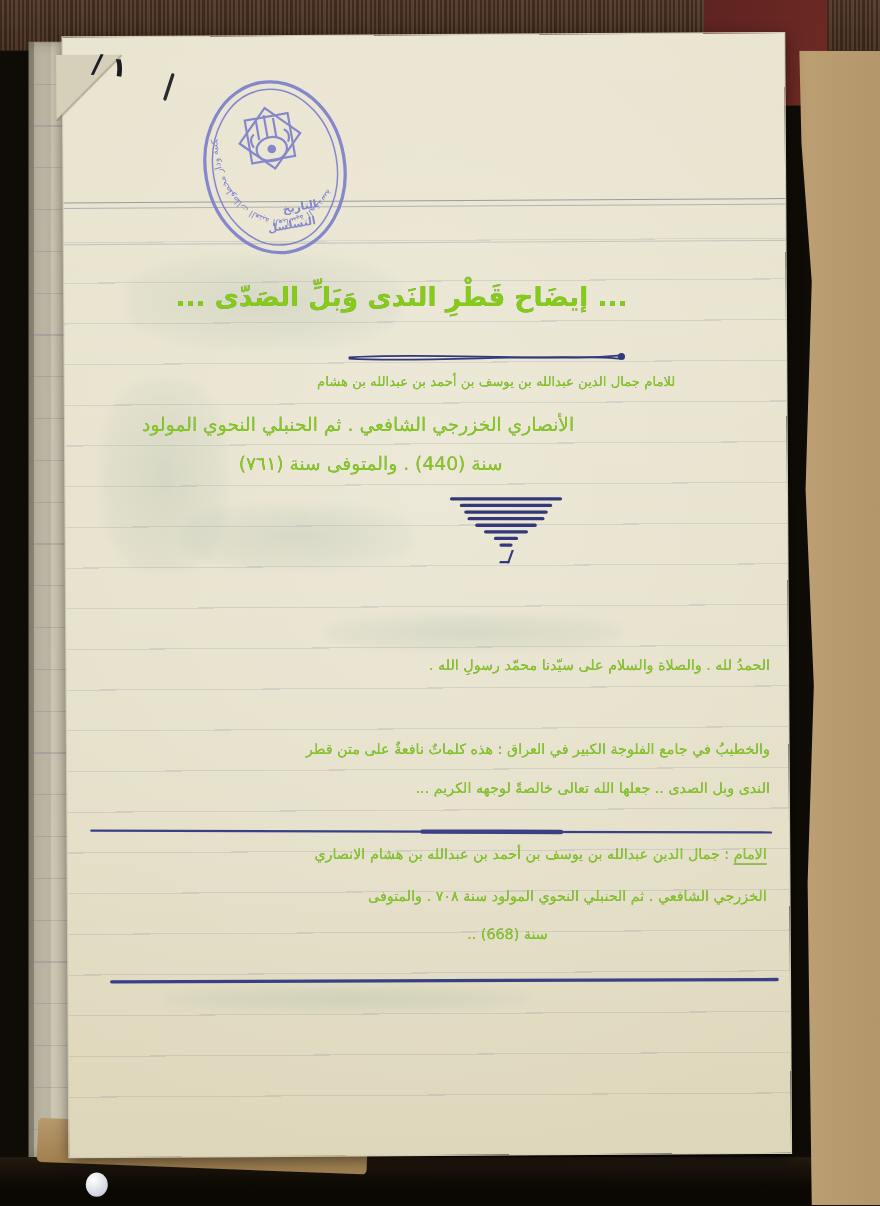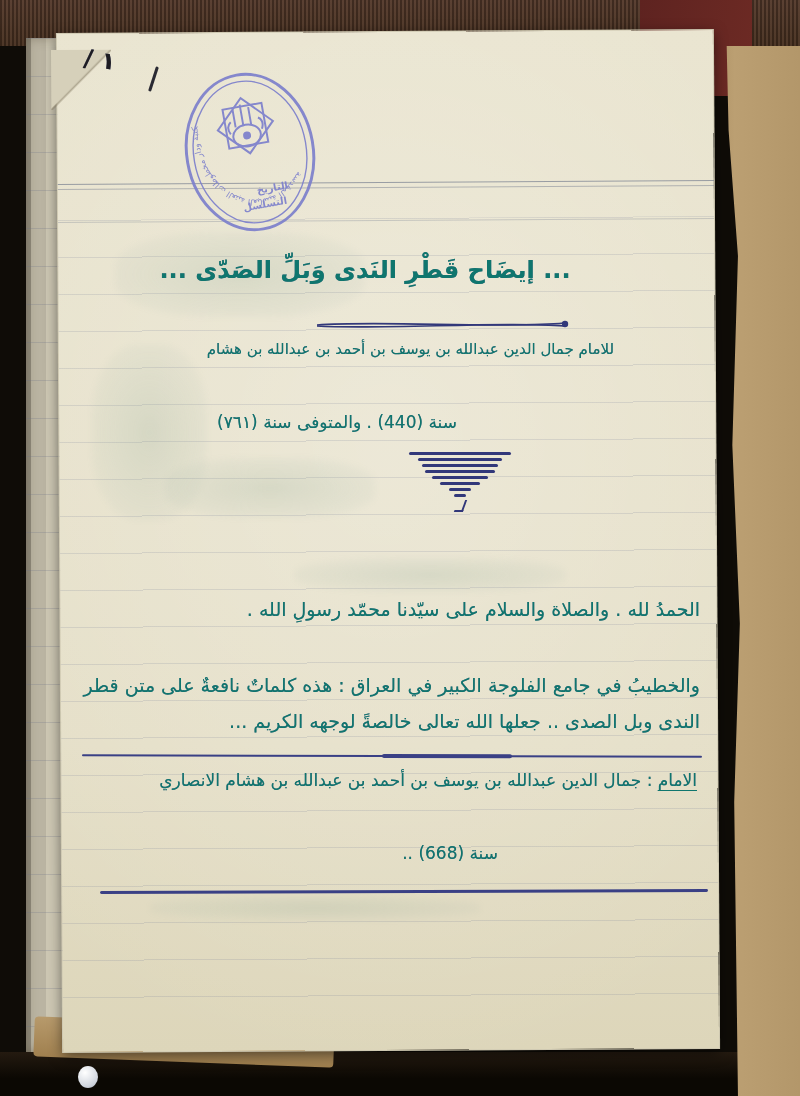--- a/index.html
+++ b/index.html
@@ -33,32 +33,32 @@
     background:
       radial-gradient(120% 90% at 50% 40%,rgba(255,255,255,.25),transparent 70%),
       linear-gradient(#e9e4cf,#e4dec6 70%,#ddd6ba);
     box-shadow:0 0 0 1px #cfc9b2,0 4px 14px rgba(0,0,0,.55);}
   .page .ruling{position:absolute;left:0;right:0;top:186px;bottom:26px;
     background:repeating-linear-gradient(to bottom,rgba(112,120,148,.18) 0 1px,transparent 1px 37px);}
   .rule-dark{position:absolute;left:0;width:656px;height:1px;background:rgba(86,96,124,.55);}
   .corner-fold{position:absolute;left:-6px;top:16px;width:60px;height:60px;
     background:linear-gradient(135deg,#d6d0ba 48%,rgba(120,110,85,.5) 50%,transparent 52%);}
   
-  .ink{color:#0f766e;direction:rtl;white-space:nowrap;
+  .ink{color:#84cc16;direction:rtl;white-space:nowrap;
     font-family:"DejaVu Sans",sans-serif;text-shadow:0 0 .4px rgba(52,58,120,.6);}
   .pagenum{left:84px;top:46px;font-size:24px;color:#1d1c22;transform:rotate(8deg);font-weight:bold;}
   .stroke-mark{left:152px;top:66px;width:3px;height:26px;background:#2a2a33;transform:rotate(18deg);border-radius:2px;}
   .title{left:150px;top:256px;width:430px;text-align:center;font-size:24px;font-weight:bold;letter-spacing:.5px;}
-  .author1{right:186px;top:340px;font-size:15px;}
+  .author1{right:186px;top:340px;font-size:12px;}
   .author2{right:278px;top:377px;font-size:17px;}
   .author3{right:343px;top:412px;font-size:17px;}
   .basmala{left:310px;top:534px;width:250px;text-align:center;font-size:18px;font-weight:bold;}
   .basmala .fl{font-size:14px;opacity:.85;}
-  .intro-line{right:100px;font-size:19px;}
-  .fn-line{right:103px;font-size:17px;}
+  .intro-line{right:100px;font-size:13px;}
+  .fn-line{right:103px;font-size:13px;}
   .fn-label{text-decoration:underline;text-underline-offset:4px;}
   .sep{background:#3a4085;border-radius:2px;}
   .sep-top{left:82px;top:755px;width:620px;height:2px;transform:rotate(.15deg);}
   .sep-top::after{content:"";position:absolute;left:300px;top:-1px;width:130px;height:4px;background:#3a4085;border-radius:2px;}
   .sep-bottom{left:100px;top:890px;width:608px;height:2.5px;transform:rotate(-.2deg);}
   
   .funnel{left:405px;top:452px;width:110px;display:flex;flex-direction:column;align-items:center;gap:3.5px;}
   .funnel .fl-line{height:2.5px;background:#32387a;border-radius:2px;}
   .funnel .squiggle{width:7px;height:10px;border-right:2.5px solid #32387a;border-bottom:2px solid #32387a;transform:skewX(-20deg);}
   
@@ -121,20 +121,21 @@
 
   <div class="abs ink title">... إيضَاح قَطْرِ النَدى وَبَلِّ الصَدّى ...</div>
 
   <svg class="abs" style="left:312px;top:318px" width="260" height="14">
     <path d="M5,7 C70,2 190,11 252,5" stroke="#32387a" stroke-width="1.6" fill="none"></path>
     <path d="M5,8 C70,12 190,3 252,8" stroke="#32387a" stroke-width="1.6" fill="none"></path>
     <circle cx="253" cy="6" r="3.2" fill="#32387a"></circle>
   </svg>
 
   <div class="abs ink author1">للامام جمال الدين عبدالله بن يوسف بن أحمد بن عبدالله بن هشام</div>
+  <div class="abs ink author2">الأنصاري الخزرجي الشافعي . ثم الحنبلي النحوي المولود</div>
   <div class="abs ink author3">سنة (440) . والمتوفى سنة (٧٦١)</div>
 
   <div class="abs funnel">
     <div class="fl-line" style="width:102px"></div>
     <div class="fl-line" style="width:84px"></div>
     <div class="fl-line" style="width:76px"></div>
     <div class="fl-line" style="width:70px"></div>
     <div class="fl-line" style="width:56px"></div>
     <div class="fl-line" style="width:40px"></div>
     <div class="fl-line" style="width:22px"></div>
@@ -145,18 +146,19 @@
 
   <div class="abs ink intro-line" style="top:598px">الحمدُ لله . والصلاة والسلام على سيّدنا محمّد رسولِ الله .</div>
   <div class="abs ink intro-line" style="top:710px">الندى وبل الصدى .. جعلها الله تعالى خالصةً لوجهه الكريم ...</div>
   <div class="abs ink intro-line" style="top:674px">والخطيبُ في جامع الفلوجة الكبير في العراق : هذه كلماتٌ نافعةٌ على متن قطر</div>
 
   <div class="abs sep sep-top"></div>
 
   <div class="abs ink fn-line" style="top:770px">
     <span class="fn-label">الامام</span><span> : جمال الدين عبدالله بن يوسف بن أحمد بن عبدالله بن هشام الانصاري</span>
   </div>
+  <div class="abs ink fn-line" style="top:808px">الخزرجي الشافعي . ثم الحنبلي النحوي المولود سنة ٧٠٨ . والمتوفى</div>
   <div class="abs ink fn-line" style="top:843px;right:302px">سنة (668) ..</div>
 
   <div class="abs sep sep-bottom"></div>
 
   <div class="abs pebble"></div>
 </div>
 
 </body></html>

